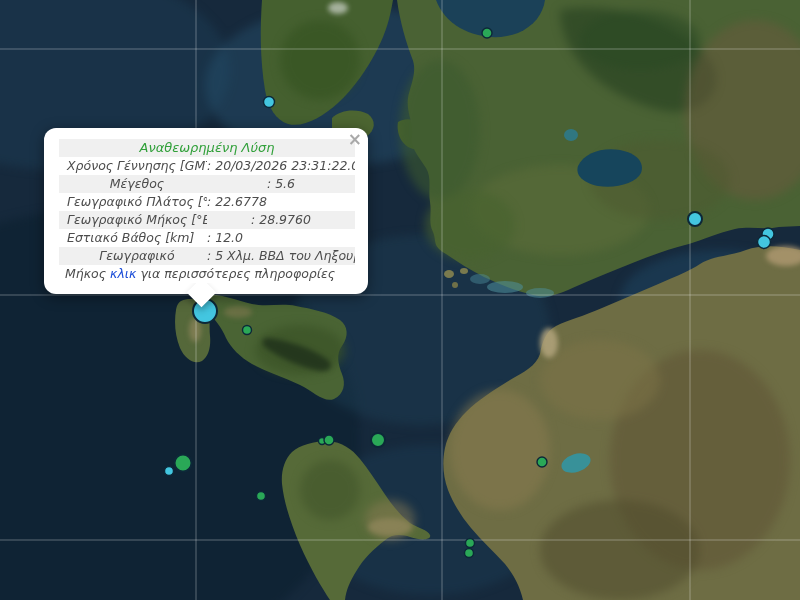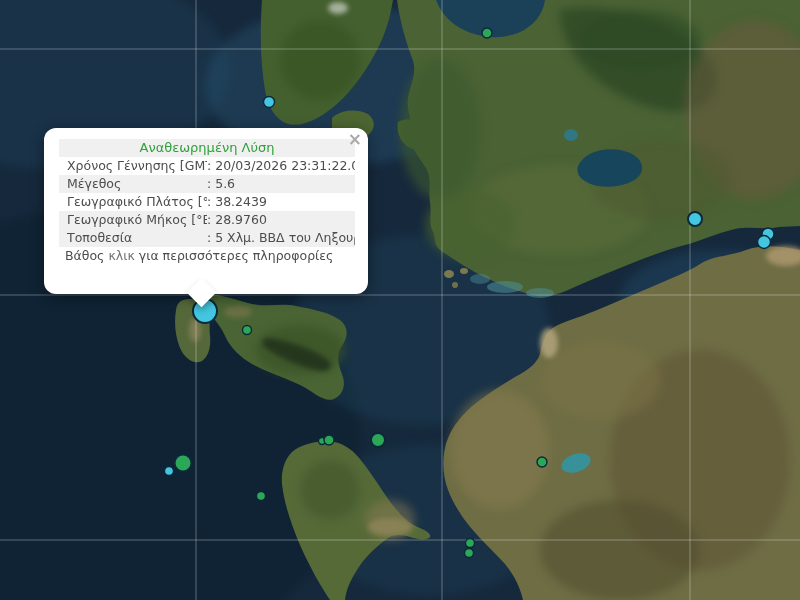--- a/index.html
+++ b/index.html
@@ -19,35 +19,35 @@
     background:#fff;border-radius:12px;
     box-shadow:0 3px 14px rgba(0,0,0,.4);
     color:#4d4d4d;font-size:12.5px;z-index:20;box-sizing:border-box;
     padding:11px 13px 11px 15px;
   }
   #popup-pointer{
     position:absolute;left:147px;bottom:-9px;width:21px;height:21px;
     background:#fff;transform:rotate(45deg);z-index:19;
     box-shadow:3px 3px 6px rgba(0,0,0,.25);
   }
-  #popup-inner{position:relative;z-index:21;background:#fff;}
+  #popup-inner{position:relative;z-index:21;background:#fff;font-style:italic;}
   #popup-close{
     position:absolute;top:3px;right:6px;z-index:22;
     font-size:17px;line-height:17px;color:#a9a9a9;font-weight:bold;
     cursor:pointer;background:none;border:none;padding:0;
     font-family:"DejaVu Sans","Liberation Sans",sans-serif;
   }
   #popup-title{
     height:18px;line-height:18px;text-align:center;background:#f0f0f0;
     font-size:13px;
   }
   #popup table{width:100%;border-collapse:collapse;table-layout:fixed;}
   #popup td{height:18px;line-height:18px;padding:0;white-space:nowrap;overflow:hidden;}
   #popup td.lbl{width:140px;padding-left:8px;}
-  #popup tr.alt{background:#f0f0f0;}
+  #popup tr.alt{background:#f0f0f0;text-align:center;}
   #popup-footer{height:18px;line-height:18px;padding-left:6px;}
   #popup-footer .lnk{cursor:pointer;}
 </style>
 </head>
 <body>
 
 <svg id="map" viewBox="0 0 800 600" xmlns="http://www.w3.org/2000/svg">
 
   <g>
     <rect x="0" y="0" width="800" height="600" fill="#16293c"></rect>
@@ -180,27 +180,31 @@
           <tr>
             <td class="lbl">Χρόνος Γέννησης [GMT]</td>
             <td class="val">: 20/03/2026 23:31:22.03</td>
           </tr>
           <tr class="alt">
             <td class="lbl">Μέγεθος</td>
             <td class="val">: 5.6</td>
           </tr>
           <tr>
             <td class="lbl">Γεωγραφικό Πλάτος [°N]</td>
-            <td class="val">: 38.2439</td>
+            <td class="val">: 22.6778</td>
           </tr>
           <tr class="alt">
             <td class="lbl">Γεωγραφικό Μήκος [°E]</td>
             <td class="val">: 28.9760</td>
           </tr>
+          <tr>
+            <td class="lbl">Εστιακό Βάθος [km]</td>
+            <td class="val">: 12.0</td>
+          </tr>
           <tr class="alt">
-            <td class="lbl">Τοποθεσία</td>
+            <td class="lbl">Γεωγραφικό</td>
             <td class="val">: 5 Χλμ. ΒΒΔ του Ληξουρίου</td>
           </tr>
         </tbody>
     </table>
-    <div id="popup-footer"><span>Βάθος </span><span class="lnk" style="color: #737373;">κλικ</span><span> για περισσότερες πληροφορίες</span></div>
+    <div id="popup-footer"><span>Μήκος </span><span class="lnk" style="color: #1d4ed8;">κλικ</span><span> για περισσότερες πληροφορίες</span></div>
   </div>
 </div>
 
 </body></html>

